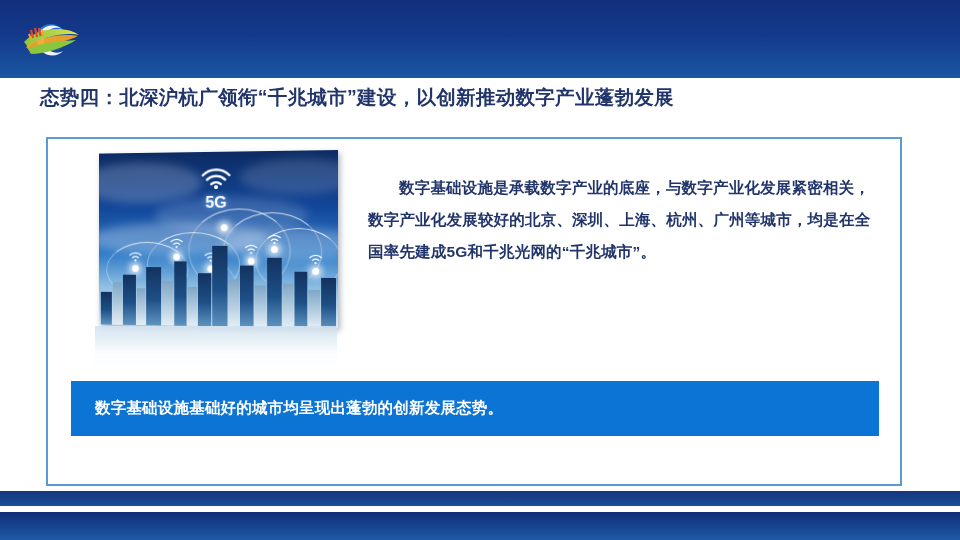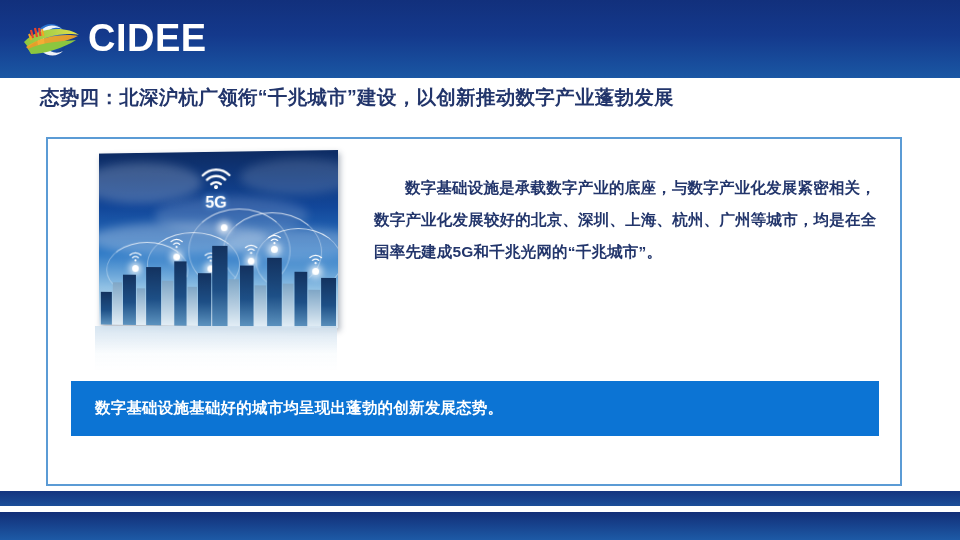--- a/index.html
+++ b/index.html
@@ -130,21 +130,20 @@
   .body-text {
     position: absolute;
     left: 368px; top: 172px;
     width: 512px;
     font-size: 15.5px;
     font-weight: bold;
     color: #22356b;
     line-height: 32px;
     text-indent: 2em;
     letter-spacing: 0.2px;
-    margin-left: 6px;
   }
 
   
   .banner {
     position: absolute;
     left: 71px; top: 381px;
     width: 808px; height: 55px;
     background: #0c74d4;
     display: flex;
     align-items: center;
@@ -191,21 +190,20 @@
       </defs>
       <circle cx="29" cy="24" r="16" fill="url(#gl)"></circle>
       <path d="M40 13 A15 15 0 1 0 41 35 A12.5 12.5 0 1 1 40 13 Z" fill="#ffffff" opacity="0.93"></path>
       <path d="M2 26 C16 10, 46 10, 57 19 C44 16, 20 20, 6 31 Z" fill="url(#sw)"></path>
       <path d="M4 31 C18 20, 44 17, 56 20 C46 25, 24 30, 8 35 Z" fill="#f5a623" opacity="0.92"></path>
       <path d="M6 33 C20 26, 42 25, 54 24 C42 32, 22 38, 9 38 Z" fill="#8cc63f"></path>
       <path d="M9 14 l2 8 M13 12 l2 9 M17 12 l1.5 8" stroke="#e8452c" stroke-width="2.2" fill="none"></path>
       <path d="M7 18 l2.5 6 M20 13 l1.5 7" stroke="#f5a623" stroke-width="2" fill="none"></path>
     </svg>
   </div>
-  <div class="logo-text">CIDEE</div>
 </div>
 
 <div class="slide-title">态势四：北深沪杭广领衔“千兆城市”建设，以创新推动数字产业蓬勃发展</div>
 
 <div class="card"></div>
 
 <div class="picture">
   <div class="pic-frame">
     <div class="cloud" style="left:-20px; top:10px;  width:130px; height:42px;"></div>
     <div class="cloud" style="left:60px;  top:46px;  width:160px; height:38px; background:rgba(255,255,255,.16);"></div>

